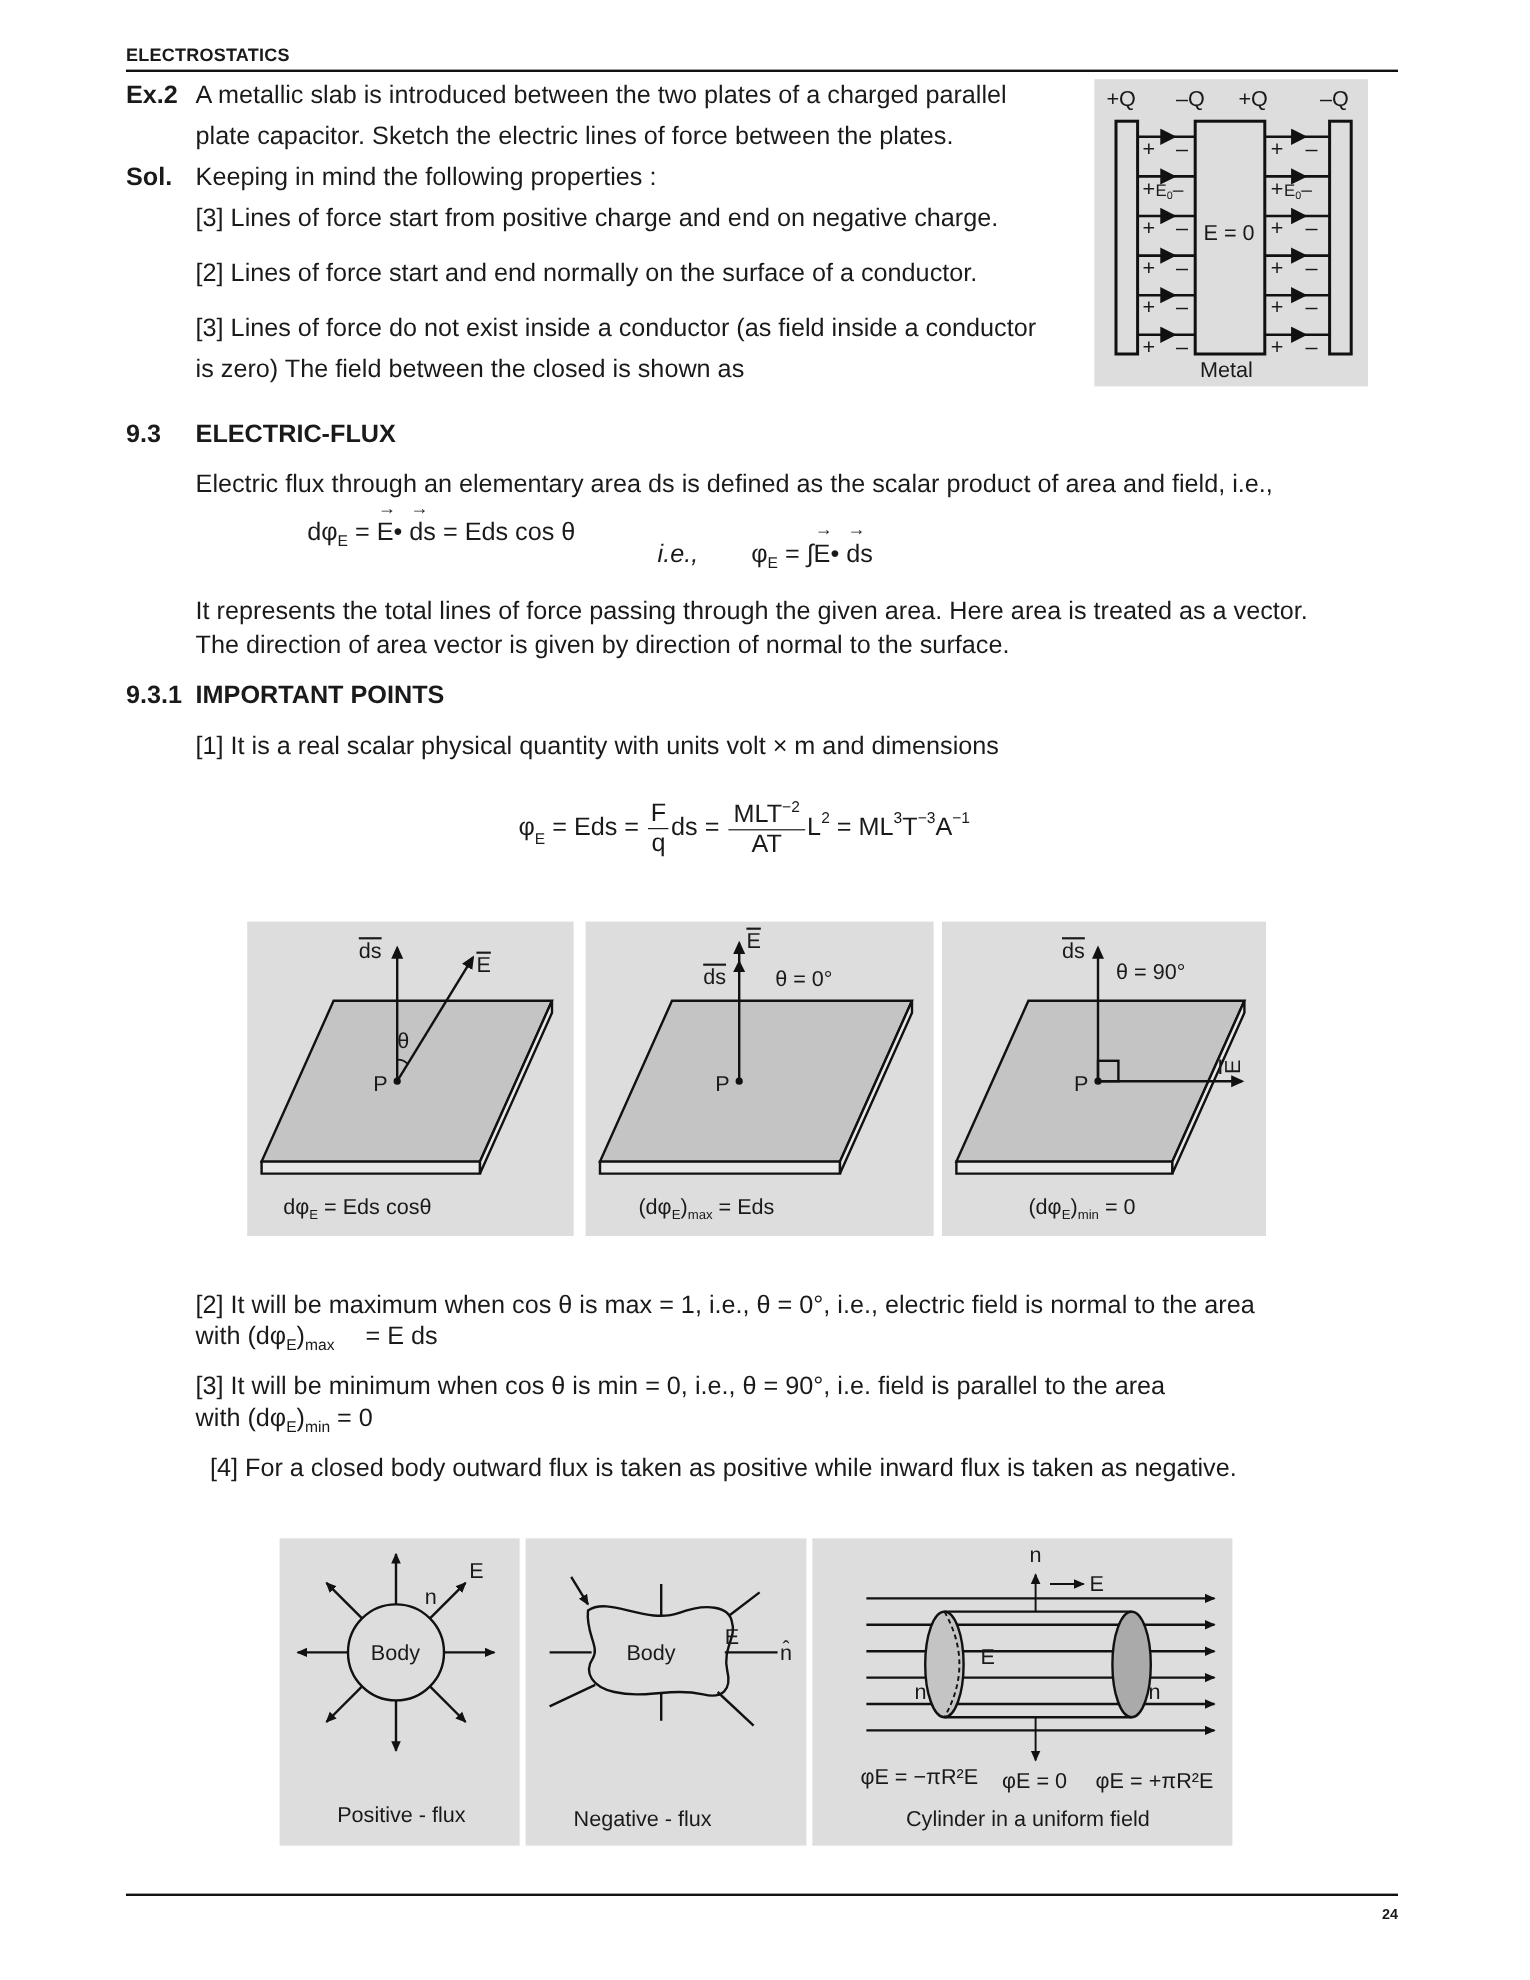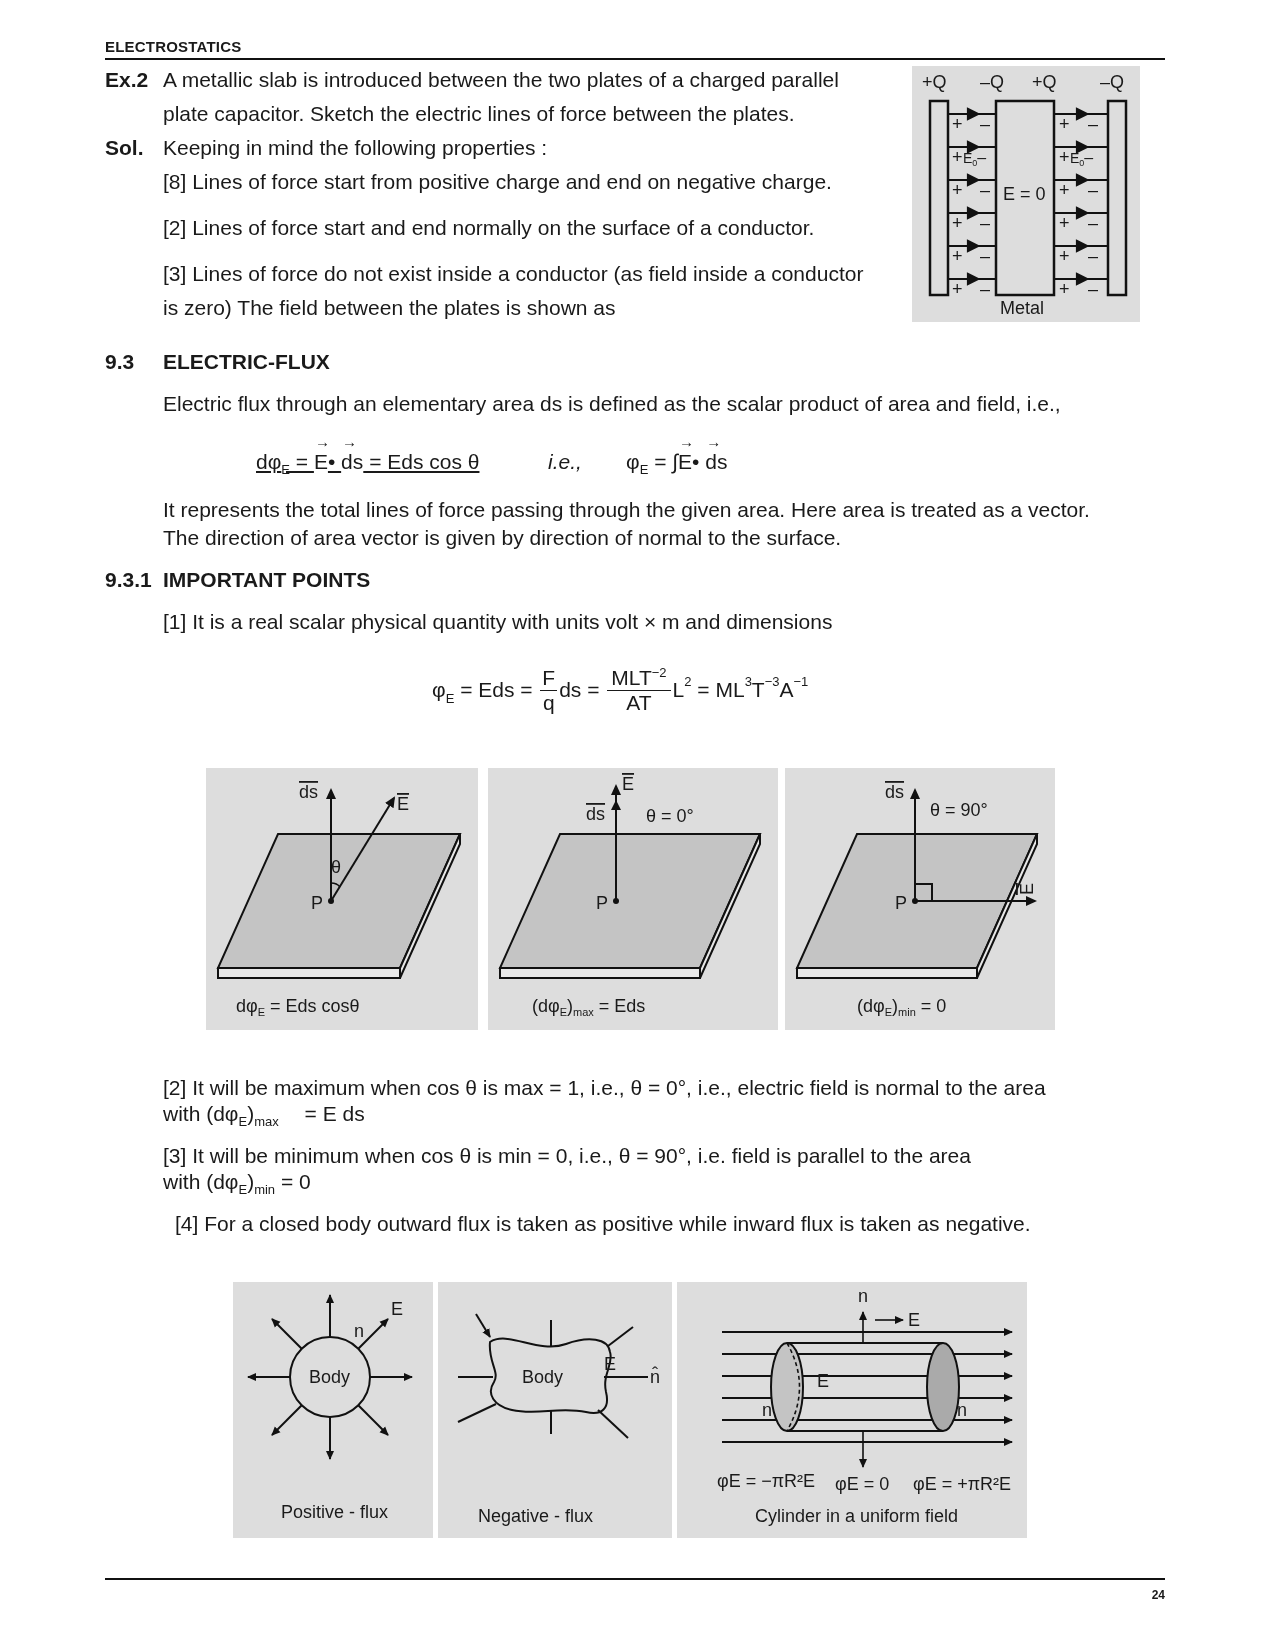--- a/index.html
+++ b/index.html
@@ -25,24 +25,24 @@
 <body>
 
 <div class="abs hdr">ELECTROSTATICS</div>
 <div class="abs rule-top"></div>
 
 <div class="abs txt lbl" style="left:105px;top:64px;">Ex.2</div>
 <div class="abs txt" style="left:163px;top:64px;">A metallic slab is introduced between the two plates of a charged parallel</div>
 <div class="abs txt" style="left:163px;top:98px;">plate capacitor. Sketch the electric lines of force between the plates.</div>
 <div class="abs txt lbl" style="left:105px;top:132px;">Sol.</div>
 <div class="abs txt" style="left:163px;top:132px;">Keeping in mind the following properties :</div>
-<div class="abs txt" style="left:163px;top:166px;">[8] Lines of force start from positive charge and end on negative charge.</div>
+<div class="abs txt" style="left:163px;top:166px;">[3] Lines of force start from positive charge and end on negative charge.</div>
 <div class="abs txt" style="left:163px;top:212px;">[2] Lines of force start and end normally on the surface of a conductor.</div>
 <div class="abs txt" style="left:163px;top:258px;">[3] Lines of force do not exist inside a conductor (as field inside a conductor</div>
-<div class="abs txt" style="left:163px;top:292px;">is zero)  The field between the plates is shown as</div>
+<div class="abs txt" style="left:163px;top:292px;">is zero)  The field between the closed is shown as</div>
 
 <svg class="abs fig" style="left:912px;top:66px;" width="228" height="256">
   <g class="figtext" font-size="19">
     <text x="10" y="22">+Q</text>
     <text x="68" y="22">–Q</text>
     <text x="120" y="22">+Q</text>
     <text x="188" y="22">–Q</text>
   </g>
   <rect x="18" y="35" width="18" height="194" fill="#dddddd" stroke="#111" stroke-width="2.5"></rect>
   <rect x="84" y="35" width="58" height="194" fill="#dddddd" stroke="#111" stroke-width="2.5"></rect>
@@ -100,21 +100,21 @@
       <text x="176" y="229">–</text>
     </g>
   <text class="figtext" x="91" y="134" font-size="15">E = 0</text>
   <text class="figtext" x="88" y="248" font-size="18">Metal</text>
 </svg>
 
 <div class="abs head" style="left:105px;top:350px;">9.3</div>
 <div class="abs head" style="left:163px;top:350px;">ELECTRIC-FLUX</div>
 <div class="abs txt" style="left:163px;top:388px;">Electric flux through an elementary area ds is defined as the scalar product of area and field, i.e.,</div>
 
-<div class="abs eq" style="left:256px;top:450px;text-decoration:underline;">
+<div class="abs eq" style="left:256px;top:432px;">
   <span>dφ</span><sub>E</sub><span> = </span><span class="vec">E</span><span>• </span><span class="vec">ds</span><span> = Eds cos θ</span>
 </div>
 <div class="abs eq" style="left:548px;top:450px;font-style:italic;">i.e.,</div>
 <div class="abs eq" style="left:626px;top:450px;">
   <span>φ</span><sub>E</sub><span> = </span><span>∫</span><span class="vec">E</span><span>• </span><span class="vec">ds</span>
 </div>
 
 <div class="abs txt" style="left:163px;top:494px;">It represents the total lines of force passing through the given area. Here area is treated as a vector.</div>
 <div class="abs txt" style="left:163px;top:522px;">The direction of area vector is given by direction of normal to the surface.</div>
 

